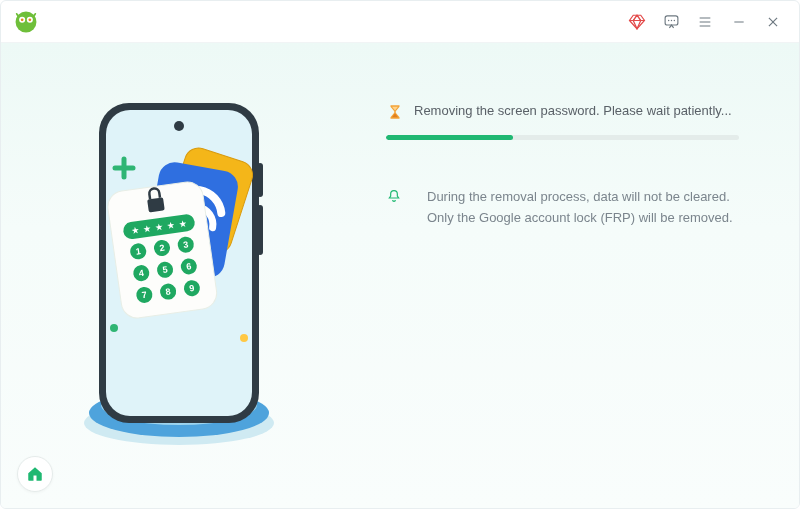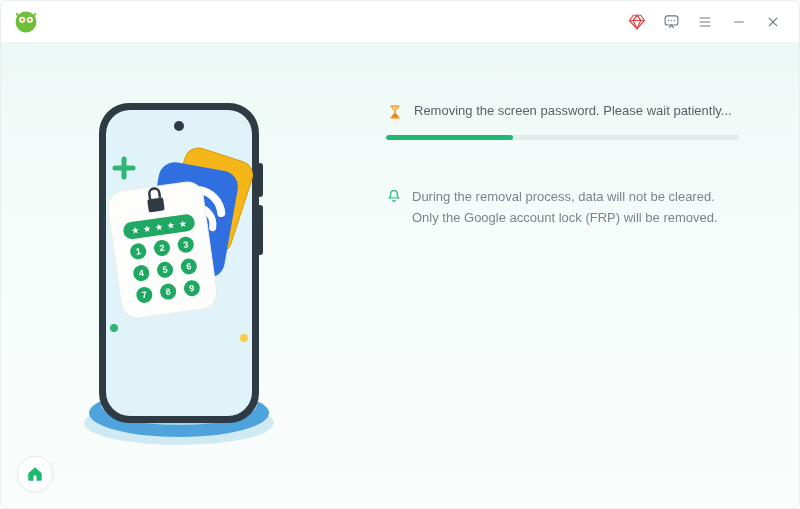--- a/index.html
+++ b/index.html
@@ -60,21 +60,21 @@
   .status-icon { width: 18px; height: 18px; flex: none; }
   .status-text { font-size: 13px; color: #5a6168; }
   .progress-track {
     width: 100%; height: 5px; background: #e4ecea; border-radius: 3px; overflow: hidden;
     margin-bottom: 46px;
   }
   .progress-fill {
     height: 100%; background: #1fb872; border-radius: 3px;
   }
   .note-row {
-    display: flex; align-items: flex-start; gap: 10px;
+    display: flex; align-items: flex-start; gap: 25px;
   }
   .note-icon { width: 16px; height: 16px; flex: none; margin-top: 2px; }
   .note-text {
     font-size: 13px; color: #7b858d; line-height: 1.65;
   }
   
   .home-btn {
     position: absolute; left: 16px; bottom: 16px;
     width: 36px; height: 36px; border-radius: 50%;
     background: #fff; border: 1px solid #e6eceb;

